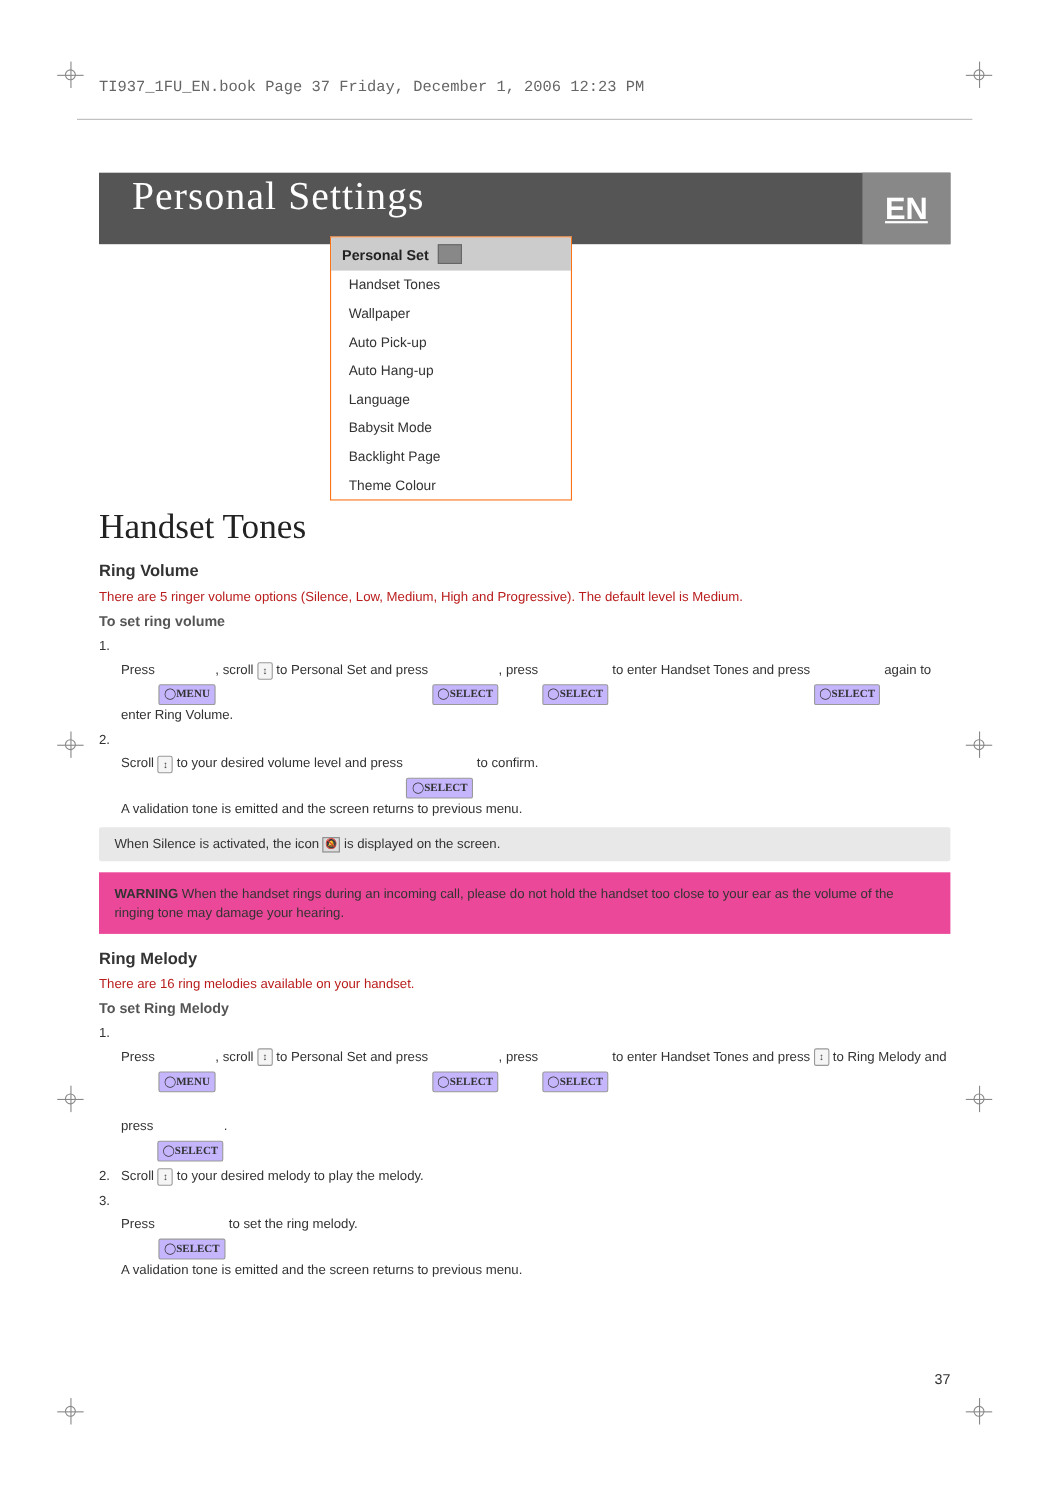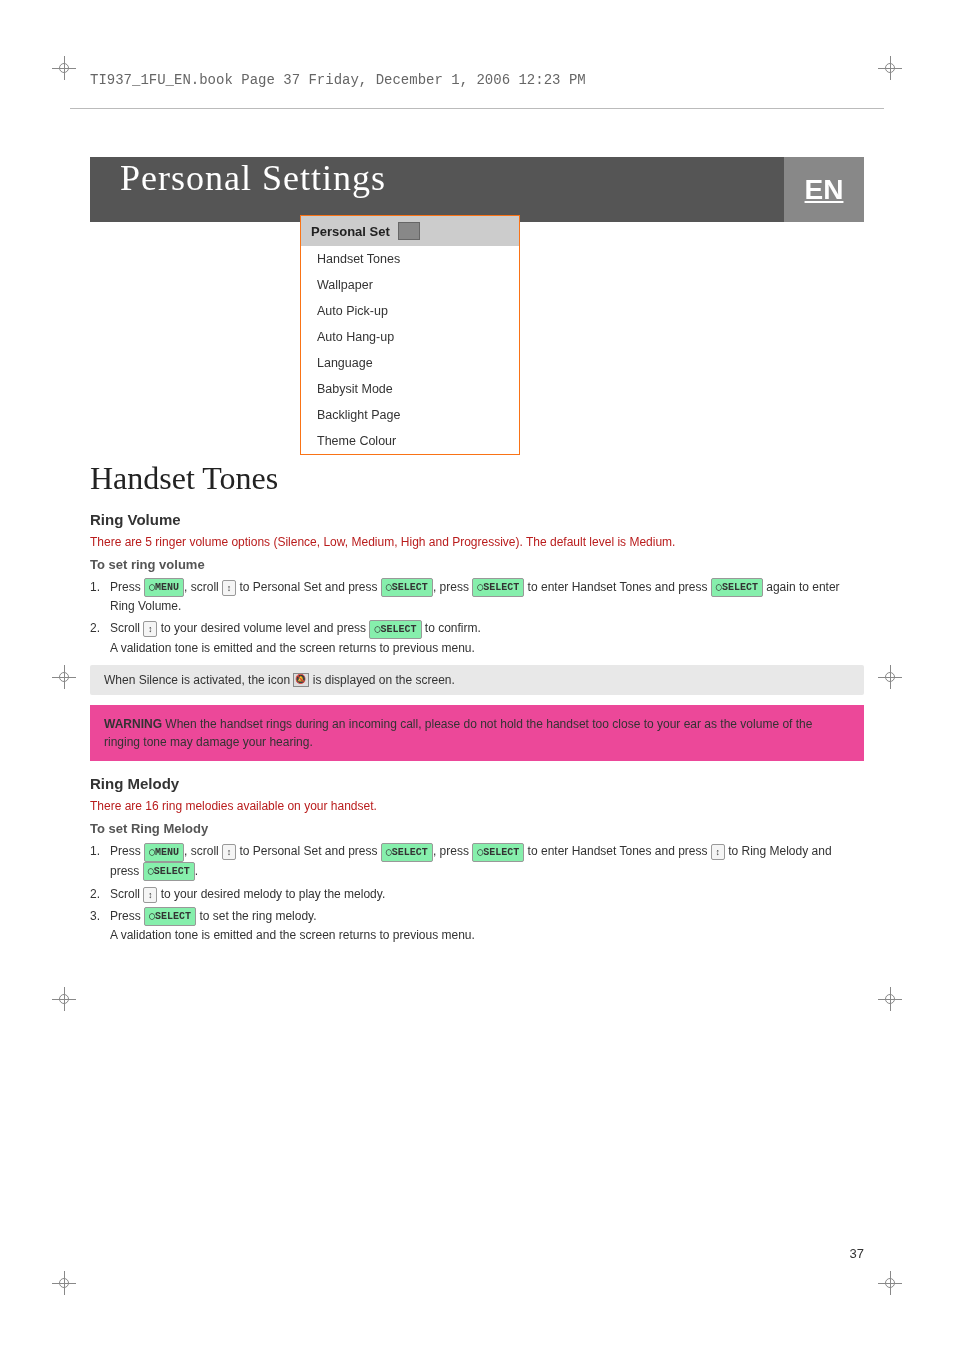--- a/index.html
+++ b/index.html
@@ -165,28 +165,29 @@
       margin-bottom: 14px;
       line-height: 1.5;
     }
     .warning-box strong {
       font-weight: bold;
     }
 
     
     .btn {
       display: inline-block;
-      background: #86efac;
+      background: #c4b5fd;
       border: 1px solid #999;
       padding: 1px 4px;
       font-size: 10px;
-      font-family: Liberation Mono, monospace;
+      font-family: Liberation Serif, serif;
       vertical-align: middle;
       border-radius: 2px;
       white-space: nowrap;
+      margin-top: 44px;
     }
 
     .page-number {
       position: absolute;
       bottom: 90px;
       right: 90px;
       font-size: 13px;
       color: #333;
     }
 

